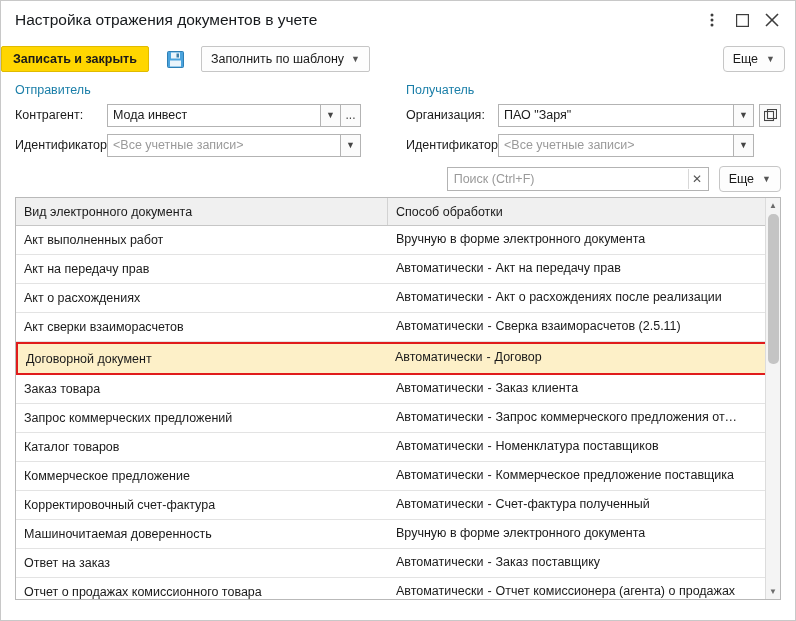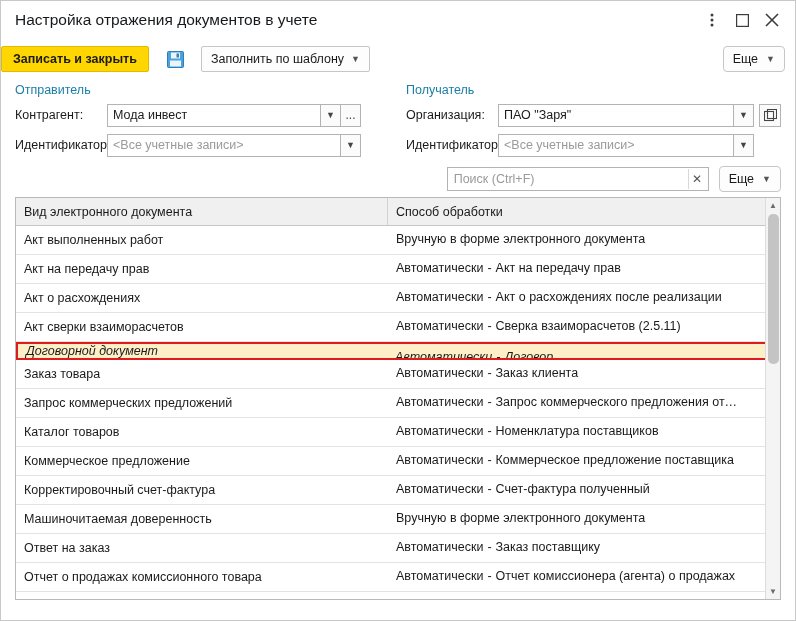--- a/index.html
+++ b/index.html
@@ -218,22 +218,21 @@
   }
   .trow {
     display: flex;
     height: 29px;
     border-bottom: 1px solid #e3e3e3;
     align-items: center;
   }
   .trow.selected {
     background: #fdf0c8;
     border: 2px solid #e01b1b;
-    height: 18px;
-    font-style: italic;
+    height: 33px;
   }
   .td {
     display: flex;
     align-items: center;
     padding: 0 8px;
     font-size: 12.5px;
     color: #1a1a1a;
     white-space: nowrap;
     overflow: hidden;
     text-overflow: ellipsis;

